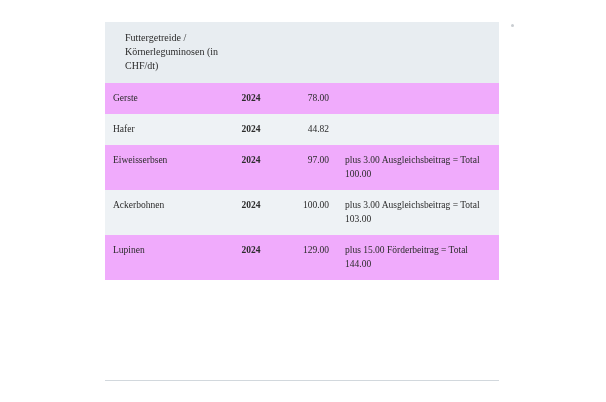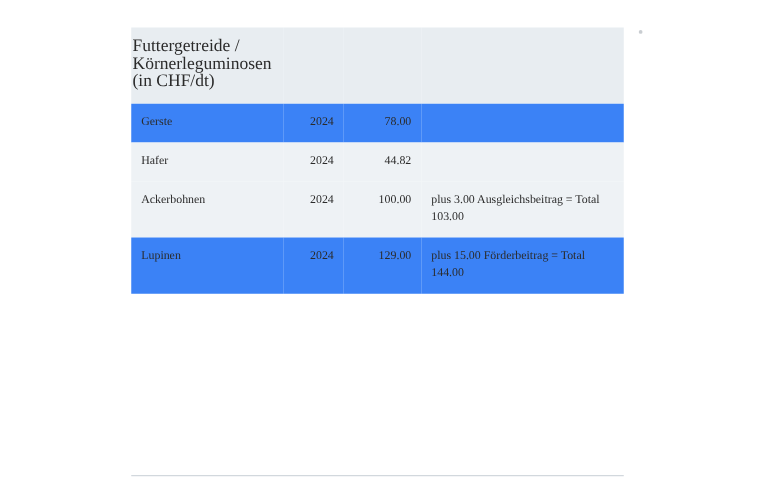--- a/index.html
+++ b/index.html
@@ -27,44 +27,44 @@
   }
   table.price-table {
     border-collapse: collapse;
     width: 394px;
     table-layout: fixed;
   }
   table.price-table tr.header-row th {
     background: #e8edf1;
     text-align: left;
     font-weight: normal;
-    font-size: 14px;
+    font-size: 10px;
     line-height: 14px;
-    padding: 9px 8px 10px 1px;
+    padding: 9px 8px 10px 20px;
     vertical-align: top;
     color: #2b2b2b;
   }
   table.price-table td {
     font-size: 9.5px;
     line-height: 14px;
     padding: 8px 8px 9px 8px;
     vertical-align: top;
     color: #2b2b2b;
   }
   tr.row-alt td {
     background: #eef2f5;
   }
   tr.row-plain td {
-    background: #3b82f6;
+    background: #f0abfc;
   }
   .col-name { width: 122px; }
   .col-year { width: 48px; }
   .col-price { width: 62px; }
   .col-note { width: 162px; }
-  .cell-year { text-align: right; }
+  .cell-year { text-align: center; font-weight: bold; }
   .cell-price { text-align: right; }
   .bottom-rule {
     position: absolute;
     left: 105px;
     top: 380px;
     width: 394px;
     height: 1px;
     background: #d2d8dd;
   }
   .stray-mark {
@@ -106,20 +106,26 @@
           <td class="cell-year">2024</td>
           <td class="cell-price">78.00</td>
           <td></td>
         </tr>
         <tr class="row-alt">
           <td>Hafer</td>
           <td class="cell-year">2024</td>
           <td class="cell-price">44.82</td>
           <td></td>
         </tr>
+        <tr class="row-plain">
+          <td>Eiweisserbsen</td>
+          <td class="cell-year">2024</td>
+          <td class="cell-price">97.00</td>
+          <td>plus 3.00 Ausgleichsbeitrag = Total 100.00</td>
+        </tr>
         <tr class="row-alt">
           <td>Ackerbohnen</td>
           <td class="cell-year">2024</td>
           <td class="cell-price">100.00</td>
           <td>plus 3.00 Ausgleichsbeitrag = Total 103.00</td>
         </tr>
         <tr class="row-plain">
           <td>Lupinen</td>
           <td class="cell-year">2024</td>
           <td class="cell-price">129.00</td>

